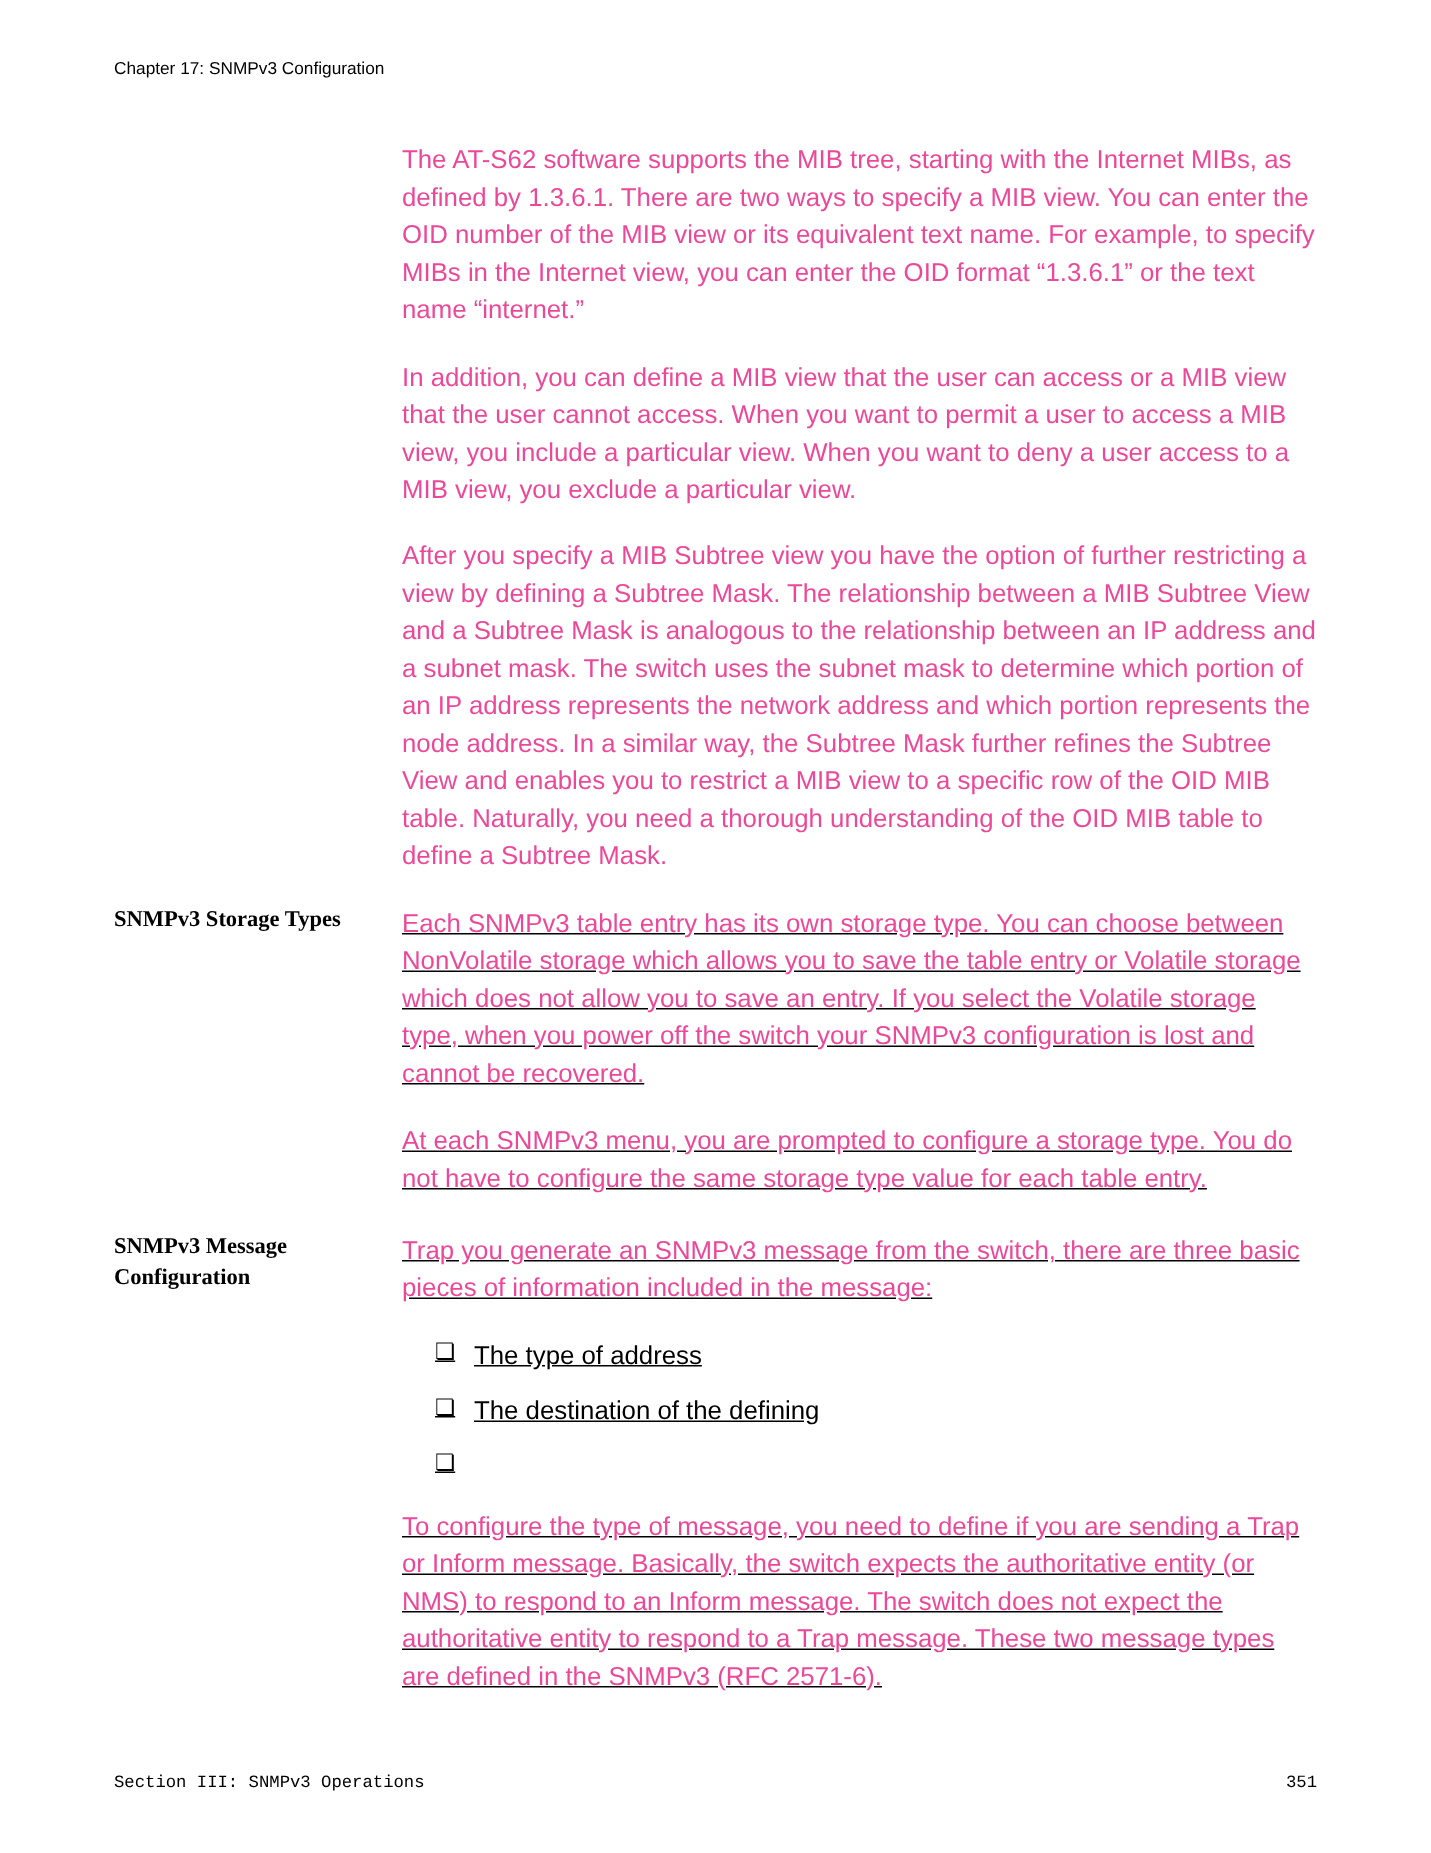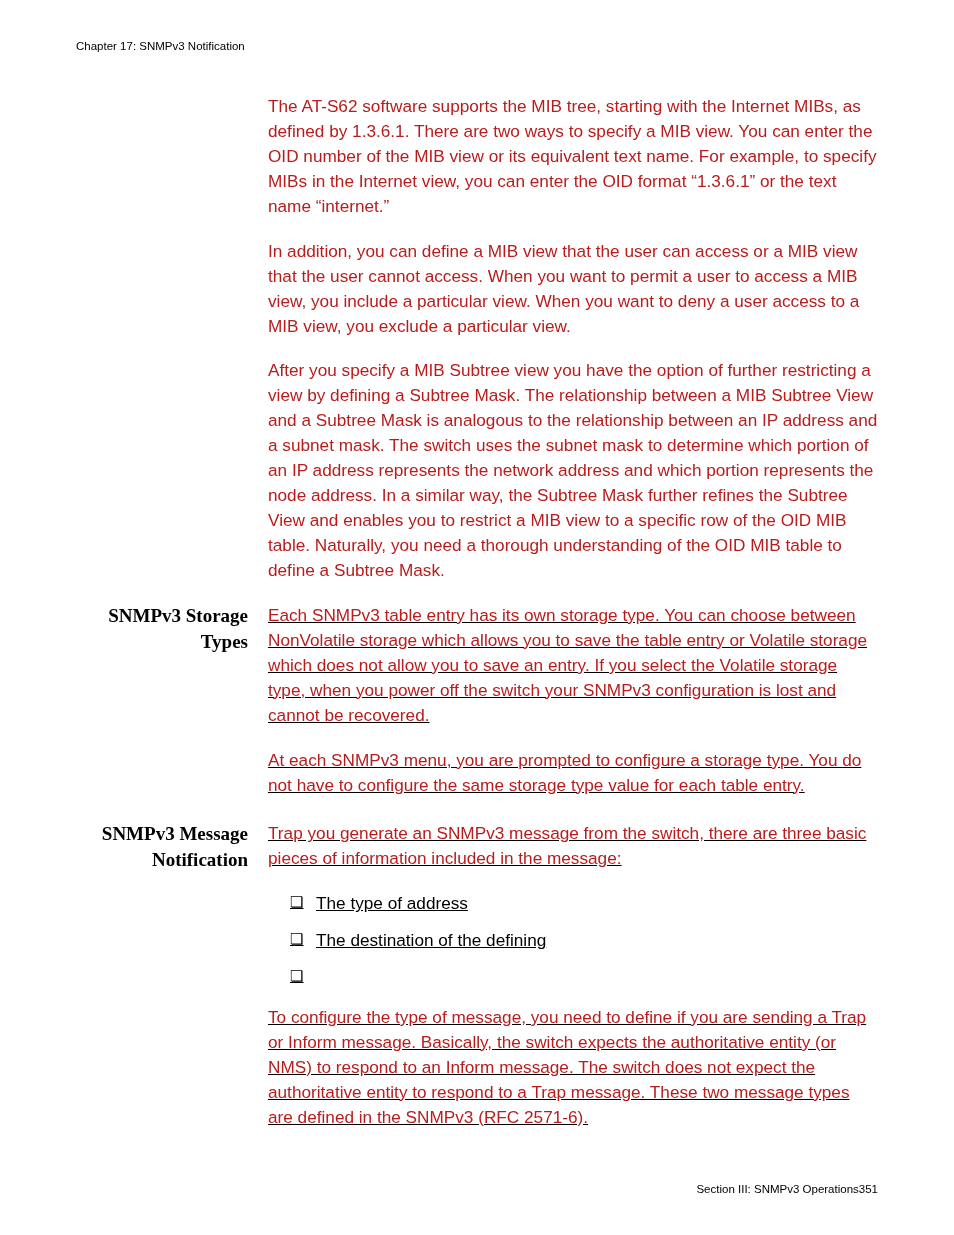--- a/index.html
+++ b/index.html
@@ -24,33 +24,32 @@
       color: #000;
       margin-bottom: 42px;
     }
     .content-wrap {
       margin-left: 192px;
     }
     .para {
       font-size: 17.2px;
       line-height: 1.45;
       margin-bottom: 20px;
-      color: #b91c1c;
+      color: #ec4899;
     }
     .section-block {
       display: flex;
       margin-top: 4px;
     }
     .section-heading {
       font-family: Georgia, "Times New Roman", serif;
       font-weight: bold;
-      font-size: 19px;
+      font-size: 15px;
       width: 172px;
       flex-shrink: 0;
-      text-align: right;
       padding-right: 20px;
       line-height: 1.35;
     }
     .section-body {
       flex: 1;
       text-decoration: underline;
     }
     .list {
       margin: 0 0 18px 0;
       padding-left: 22px;
@@ -65,48 +64,49 @@
       font-size: 15px;
       flex-shrink: 0;
       width: 26px;
     }
     .footer {
       position: absolute;
       bottom: 40px;
       left: 76px;
       right: 76px;
       display: flex;
-      justify-content: flex-end;
+      justify-content: space-between;
       font-size: 11.5px;
+      font-family: Liberation Mono, monospace;
     }
   </style>
 </head>
 <body>
 
 <div class="page">
   <div class="header">
-    <span>Chapter 17: SNMPv3 Notification</span>
+    <span>Chapter 17: SNMPv3 Configuration</span>
   </div>
 
   <div class="content-wrap">
     <div class="para">The AT-S62 software supports the MIB tree, starting with the Internet MIBs, as defined by 1.3.6.1. There are two ways to specify a MIB view. You can enter the OID number of the MIB view or its equivalent text name. For example, to specify MIBs in the Internet view, you can enter the OID format “1.3.6.1” or the text name “internet.”</div>
     <div class="para">In addition, you can define a MIB view that the user can access or a MIB view that the user cannot access. When you want to permit a user to access a MIB view, you include a particular view. When you want to deny a user access to a MIB view, you exclude a particular view.</div>
     <div class="para">After you specify a MIB Subtree view you have the option of further restricting a view by defining a Subtree Mask. The relationship between a MIB Subtree View and a Subtree Mask is analogous to the relationship between an IP address and a subnet mask. The switch uses the subnet mask to determine which portion of an IP address represents the network address and which portion represents the node address. In a similar way, the Subtree Mask further refines the Subtree View and enables you to restrict a MIB view to a specific row of the OID MIB table. Naturally, you need a thorough understanding of the OID MIB table to define a Subtree Mask.</div>
   </div>
 
   <div class="section-block">
     <div class="section-heading">SNMPv3 Storage Types</div>
     <div class="section-body">
       <div class="para">Each SNMPv3 table entry has its own storage type. You can choose between NonVolatile storage which allows you to save the table entry or Volatile storage which does not allow you to save an entry. If you select the Volatile storage type, when you power off the switch your SNMPv3 configuration is lost and cannot be recovered.</div>
       <div class="para">At each SNMPv3 menu, you are prompted to configure a storage type. You do not have to configure the same storage type value for each table entry.</div>
     </div>
   </div>
 
   <div class="section-block">
-    <div class="section-heading">SNMPv3 Message Notification</div>
+    <div class="section-heading">SNMPv3 Message Configuration</div>
     <div class="section-body">
       <div class="para">Trap you generate an SNMPv3 message from the switch, there are three basic pieces of information included in the message:</div>
       <div class="list">
         <div class="list-item">
           <span class="bullet">❏</span>
           <span>The type of address</span>
         </div>
         <div class="list-item">
           <span class="bullet">❏</span>
           <span>The destination of the defining</span>

